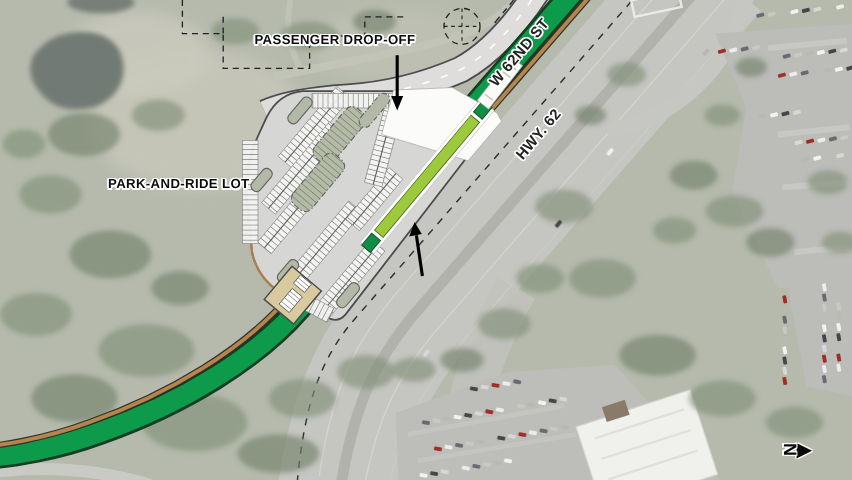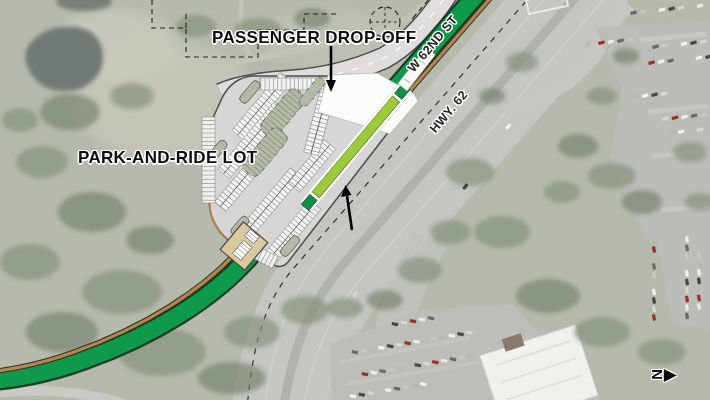--- a/index.html
+++ b/index.html
@@ -1,19 +1,19 @@
 <!DOCTYPE html>
 <html><head>
 <meta charset="utf-8">
 <style>
   html,body{margin:0;padding:0;background:#888;}
   .stage{position:relative;width:710px;height:400px;overflow:hidden;background:#b5baac;
          font-family:"Liberation Sans",sans-serif;}
   .stage svg{position:absolute;left:0;top:0;}
-  .lbl{position:absolute;font-weight:bold;font-size:17px;line-height:1;color:#0d0d0d;
+  .lbl{position:absolute;font-weight:bold;font-size:11px;line-height:1;color:#0d0d0d;
        letter-spacing:.3px;white-space:nowrap;
        text-shadow:-1px -1px 0 #fff,1px -1px 0 #fff,-1px 1px 0 #fff,1px 1px 0 #fff,
                    0 -1.5px 0 #fff,0 1.5px 0 #fff,-1.5px 0 0 #fff,1.5px 0 0 #fff;}
   .lbl.rot{font-size:12.5px;color:#222;transform:translate(-50%,-50%) rotate(-50deg);}
   .north{position:absolute;left:652px;top:366px;display:flex;align-items:center;gap:1px;}
   .north .n{font-weight:bold;font-size:15px;color:#0a0a0a;transform:rotate(90deg);
        text-shadow:-1px -1px 0 #fff,1px -1px 0 #fff,-1px 1px 0 #fff,1px 1px 0 #fff;}
   .north .tri{font-size:17px;color:#0a0a0a;line-height:1;
        text-shadow:-1px -1px 0 #fff,1px -1px 0 #fff,-1px 1px 0 #fff,1px 1px 0 #fff;}
 </style>
@@ -351,21 +351,21 @@
     </g>
     <g>
       <path d="M 352,230 L 347,196" stroke="#000" stroke-width="2.6" fill="none"></path>
       <polygon points="345.5,185 341,197 351.5,195" fill="#000"></polygon>
     </g>
   </g>
 </svg>
 
 <div class="lbl" style="left:212px;top:29px">PASSENGER DROP-OFF</div>
 
-<div class="lbl" style="left:78px;top:149px">PARK-AND-RIDE LOT</div>
+<div class="lbl" style="left:90px;top:149px">PARK-AND-RIDE LOT</div>
 
 
 <div class="lbl rot" style="left:433px;top:44px">W 62ND ST</div>
 
 <div class="lbl rot" style="left:449px;top:112px">HWY. 62</div>
 
 <div class="north">
   <span class="n">N</span>
   <span class="tri">▶</span>
 </div>

